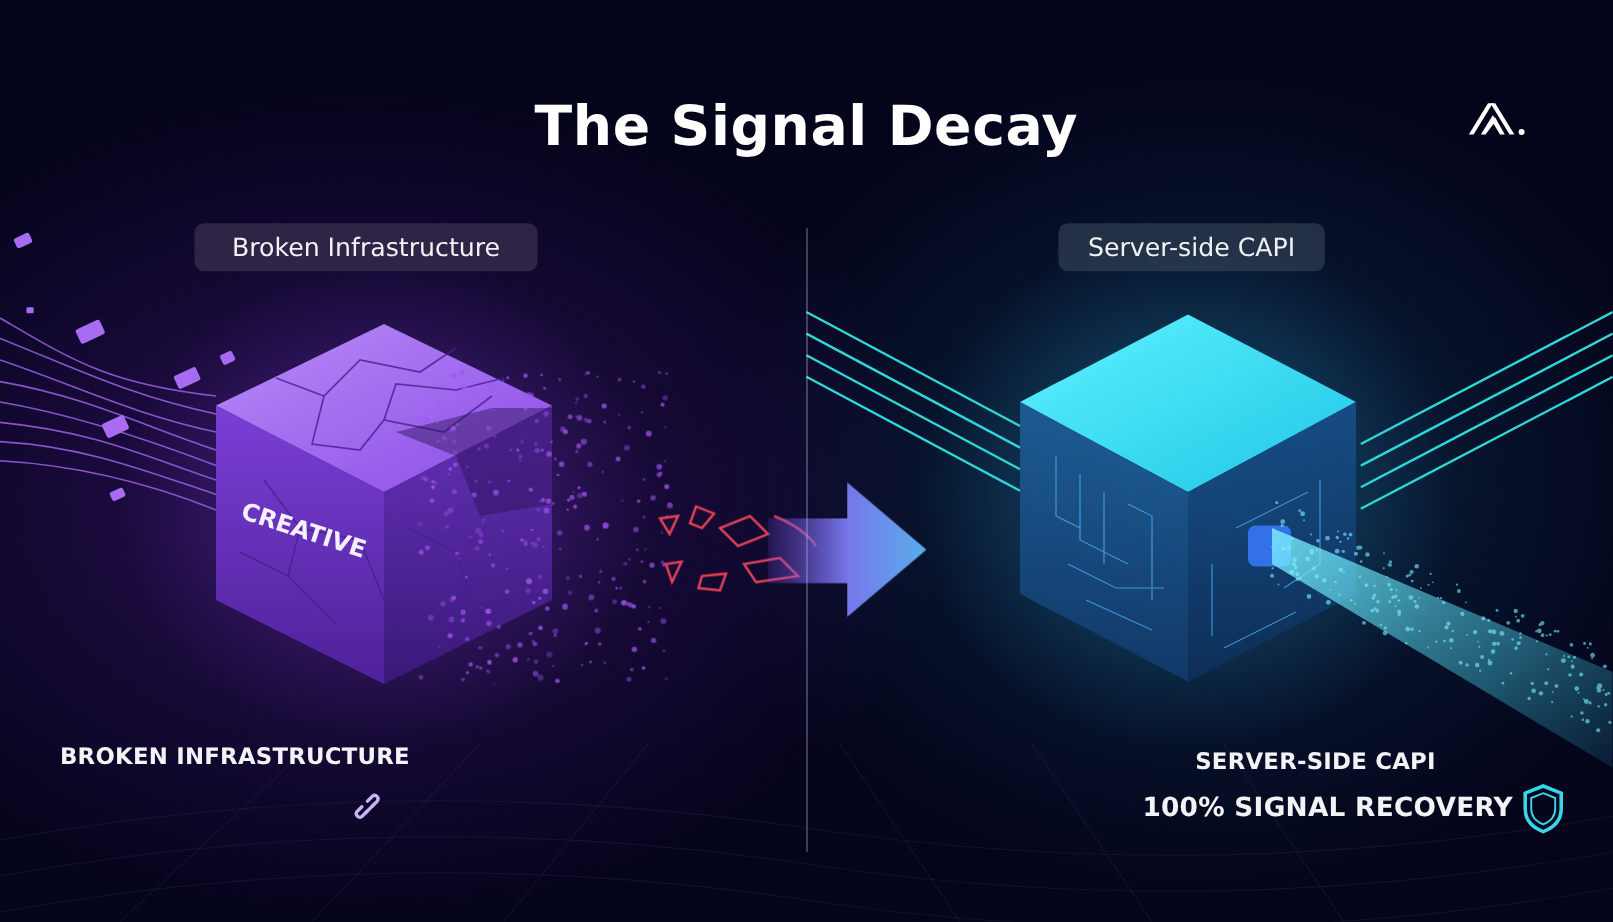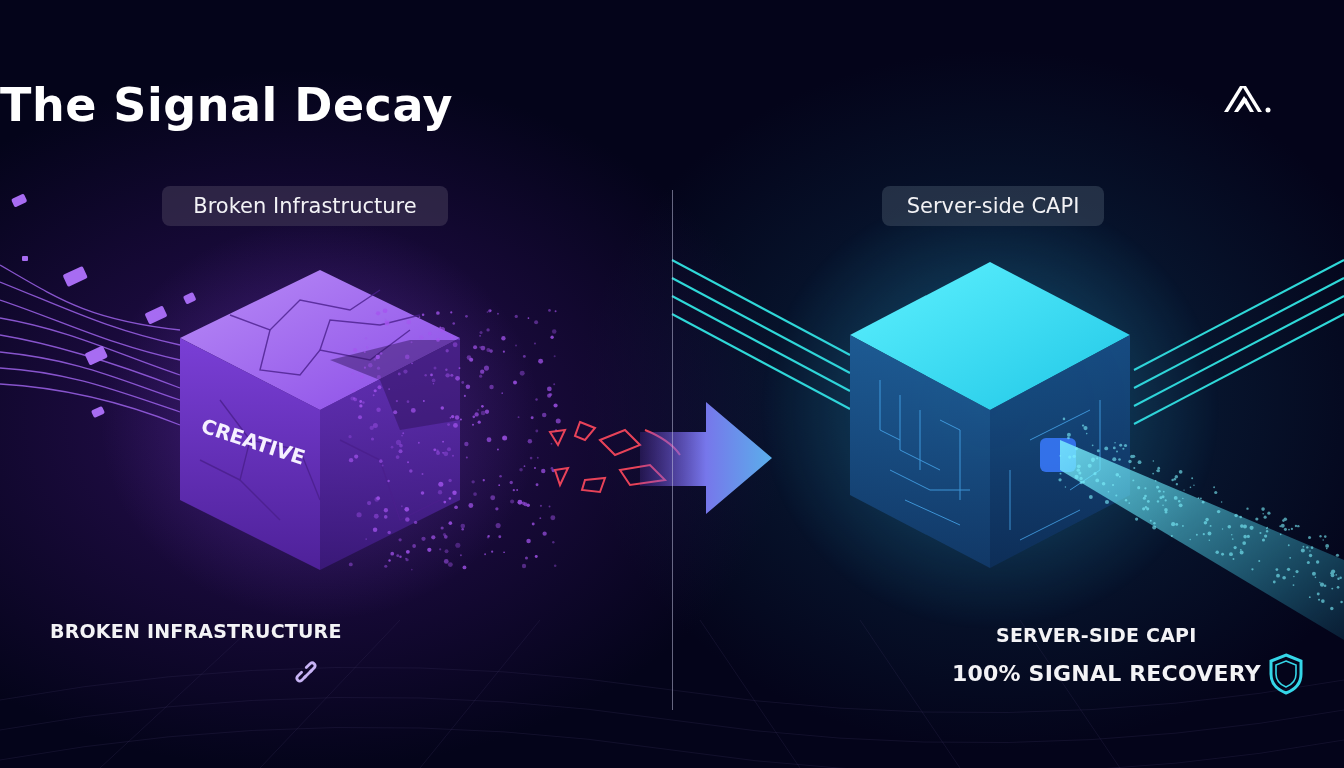--- a/index.html
+++ b/index.html
@@ -6,21 +6,21 @@
   body {
     width:1344px; height:768px; overflow:hidden; position:relative;
     background: radial-gradient(ellipse 700px 500px at 300px 420px, #2a0f55 0%, rgba(20,8,45,0) 70%),
                 radial-gradient(ellipse 600px 500px at 1000px 400px, #0a2540 0%, rgba(5,10,30,0) 70%),
                 #04041a;
     font-family: "DejaVu Sans", sans-serif;
     color:#fff;
   }
   .stage { position:absolute; inset:0; }
   .title {
-    position:absolute; left:0; right:0; top:78px; text-align:left;
+    position:absolute; left:0; right:0; top:78px; text-align:center;
     font-weight:700; font-size:46px; letter-spacing:0.5px; color:#fff;
   }
   .logo { position:absolute; left:1220px; top:84px; width:72px; height:30px; }
   .divider { position:absolute; left:672px; top:190px; width:1px; height:520px; background:rgba(200,200,230,0.5); }
   .pill {
     position:absolute; top:186px; height:40px; border-radius:8px;
     background:rgba(70,60,90,0.55); display:flex; align-items:center; justify-content:center;
     font-size:21px; color:#f2f2f5;
   }
   .pill.left { left:162px; width:286px; }

